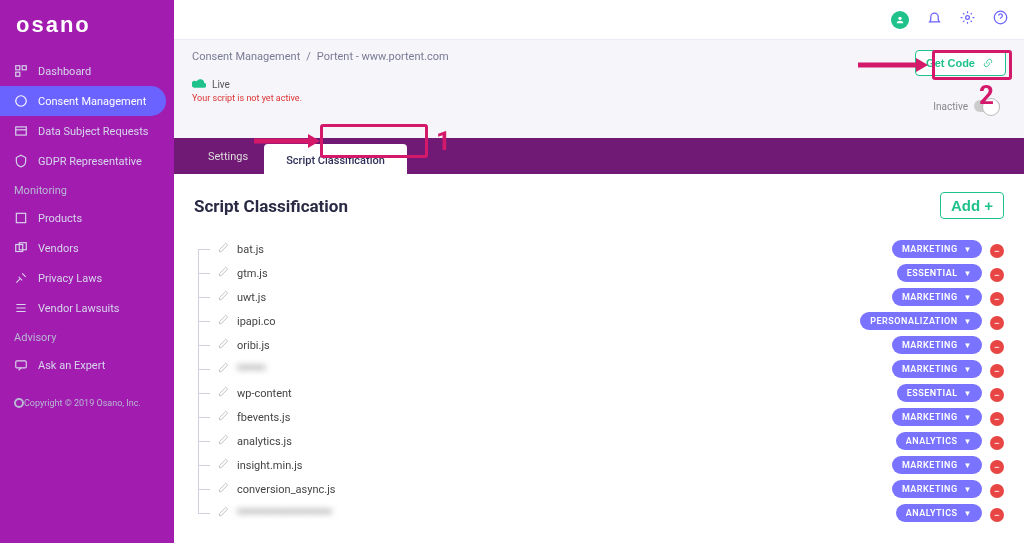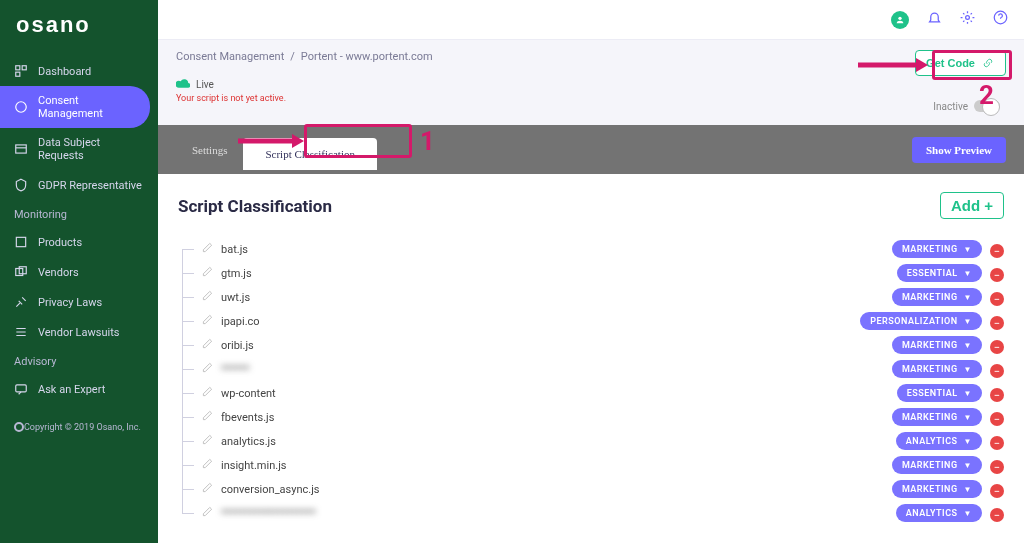--- a/index.html
+++ b/index.html
@@ -1,19 +1,19 @@
 <!DOCTYPE html>
 <html><head>
 <meta charset="utf-8">
 <style>
   * { box-sizing: border-box; margin: 0; padding: 0; }
   body { font-family: -apple-system, BlinkMacSystemFont, "Segoe UI", Roboto, sans-serif; font-size: 12px; color: #3a3a5a; background: #fff; width: 1024px; height: 543px; overflow: hidden; }
   .app { display: flex; height: 543px; }
   
-  .sidebar { width: 158px; background: #14532d; color: #c7c7e0; display: flex; flex-direction: column; }
+  .sidebar { width: 174px; background: #a21caf; color: #c7c7e0; display: flex; flex-direction: column; }
   .logo { font-size: 22px; font-weight: 700; letter-spacing: 2px; color: #fff; padding: 12px 16px 18px; font-family: Arial, sans-serif; }
   .nav-section { font-size: 11px; color: #b8b8d4; padding: 8px 14px 6px; }
   .nav-item { display: flex; align-items: center; gap: 10px; padding: 8px 14px; font-size: 11px; color: #d6d6ec; cursor: pointer; }
   .nav-item.active { background: #6b63ff; color: #fff; border-radius: 0 20px 20px 0; margin-right: 8px; }
   .nav-icon { width: 14px; height: 14px; display: inline-flex; align-items: center; justify-content: center; flex-shrink: 0; }
   .nav-icon svg { width: 14px; height: 14px; }
   .copyright { display: flex; align-items: center; padding: 12px 14px; font-size: 9px; color: #b8b8d4; margin-top: 6px; }
   .copyright-dot { width: 10px; height: 10px; border: 2px solid #b8b8d4; border-radius: 50%; }
   
   .main { flex: 1; background: #f5f5fa; display: flex; flex-direction: column; position: relative; }
@@ -25,21 +25,21 @@
   .breadcrumb { font-size: 11px; color: #7a7a95; display: flex; gap: 6px; align-items: center; }
   .status-row { display: flex; align-items: center; gap: 6px; margin-top: 14px; }
   .cloud { color: #1fc28a; }
   .live { font-size: 10px; color: #555; }
   .warn { font-size: 9px; color: #d33; margin-top: 2px; }
   .getcode-wrap { position: absolute; top: 50px; right: 18px; display: flex; align-items: center; gap: 6px; }
   .getcode { border: 1px solid #1fc28a; color: #1fc28a; background: #fff; padding: 6px 10px; border-radius: 4px; font-size: 11px; font-weight: 600; cursor: pointer; display: inline-flex; align-items: center; gap: 6px; }
   .inactive-row { position: absolute; top: 100px; right: 24px; display: flex; align-items: center; gap: 6px; font-size: 10px; color: #888; }
   .toggle { width: 26px; height: 12px; background: #ccc; border-radius: 10px; position: relative; }
   .toggle::after { content: ""; position: absolute; right: 0; top: -2px; width: 16px; height: 16px; background: #fff; border: 1px solid #bbb; border-radius: 50%; }
-  .tabbar { background: #737373; margin-top: 6px; display: flex; align-items: center; padding: 0 18px; height: 49px; position: relative; font-family: Liberation Serif, serif; }
+  .tabbar { background: #701a75; margin-top: 6px; display: flex; align-items: center; padding: 0 18px; height: 36px; position: relative; }
   .tab { color: #ddd; font-size: 11px; padding: 0 16px; height: 100%; display: flex; align-items: center; cursor: pointer; }
   .tab.active-tab { background: #fff; color: #31305a; border-radius: 4px 4px 0 0; height: 32px; margin-top: 8px; padding: 0 22px; font-weight: 500; }
   .show-preview { margin-left: auto; background: #6b63ff; color: #fff; padding: 7px 14px; border-radius: 4px; font-size: 11px; font-weight: 600; cursor: pointer; }
   .panel { background: #fff; padding: 18px 20px; }
   .panel-head { display: flex; align-items: center; justify-content: space-between; margin-bottom: 18px; }
   .panel-title { font-size: 17px; font-weight: 700; color: #2a2a45; }
   .add-btn { border: 1px solid #1fc28a; color: #1fc28a; background: #fff; padding: 4px 10px; border-radius: 4px; font-size: 15px; font-weight: 600; cursor: pointer; }
   .tree { position: relative; }
   .row { display: flex; align-items: center; height: 24px; position: relative; padding-left: 24px; }
   .row::before { content: ""; position: absolute; left: 4px; top: -12px; bottom: 12px; width: 1px; background: #d0d0e0; }
@@ -209,21 +209,20 @@
     </div>
 
     <div class="inactive-row">
       <span>Inactive</span>
       <span class="toggle"></span>
     </div>
 
     <div class="tabbar">
       <div class="tab">Settings</div>
       <div class="tab active-tab">Script Classification</div>
-      <div class="show-preview">Show Preview</div>
     </div>
 
     <div class="panel">
       <div class="panel-head">
         <div class="panel-title">Script Classification</div>
         <button class="add-btn">Add +</button>
       </div>
       <div class="tree" id="tree">
           <div class="row">
             <span class="pencil"><svg width="11" height="11" viewBox="0 0 24 24" fill="none" stroke="currentColor" stroke-width="2">

